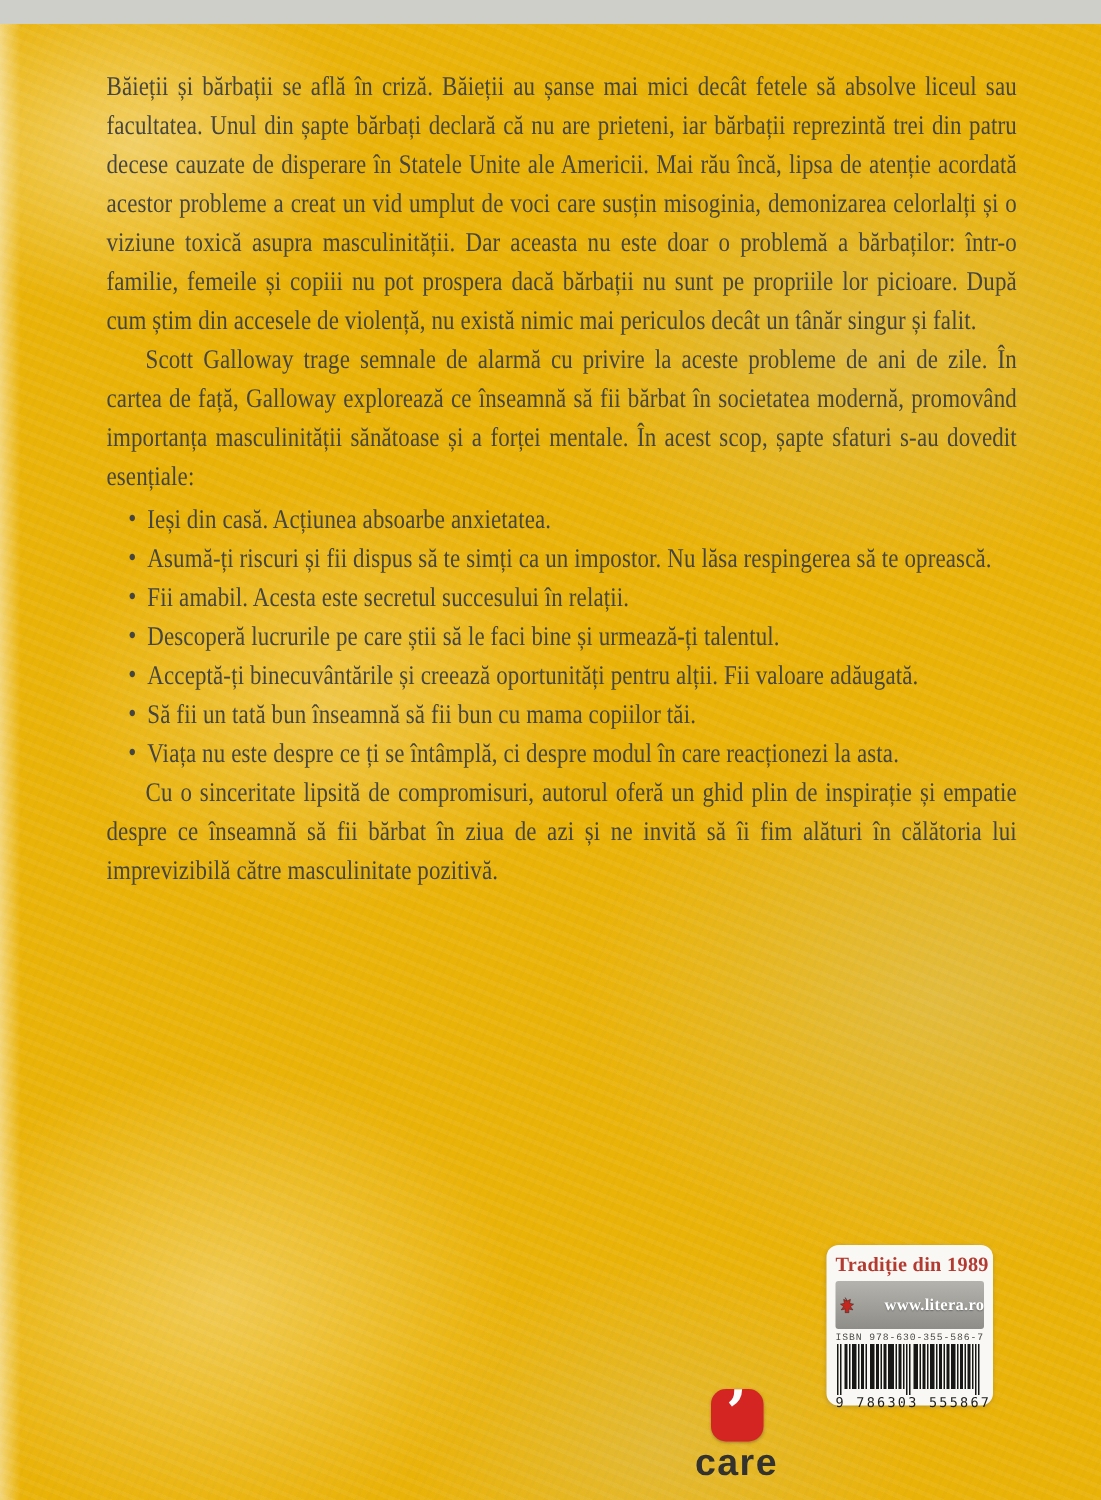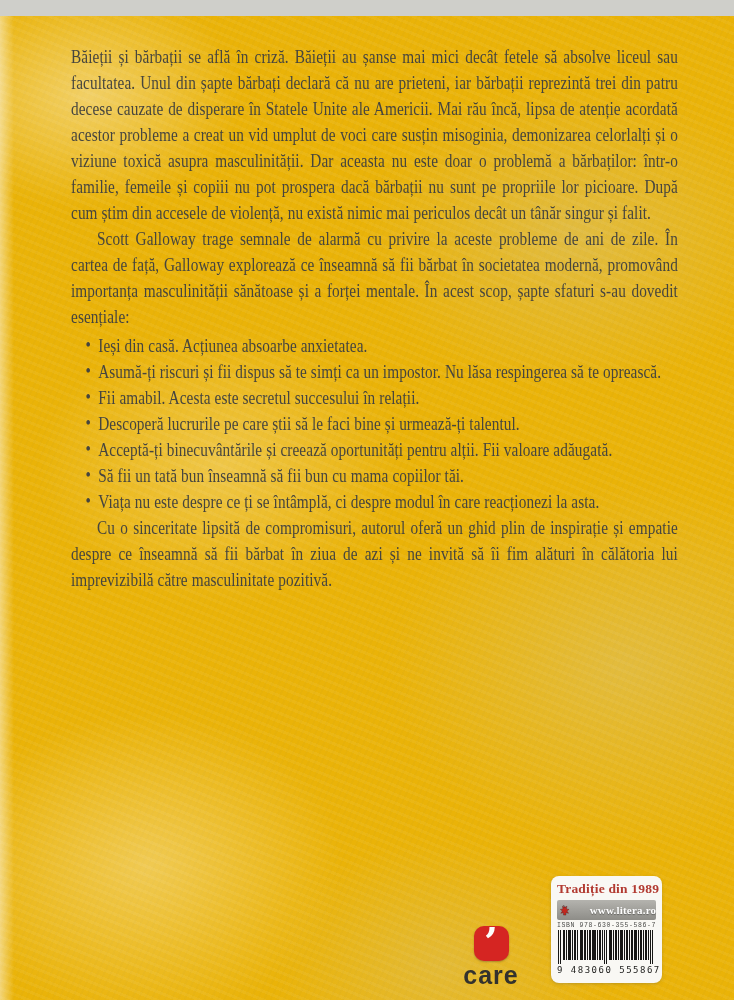--- a/index.html
+++ b/index.html
@@ -67,36 +67,36 @@
   }
   .voxa-name {
     margin-top:1px;
     font-family:"Liberation Sans", sans-serif;
     font-weight:bold; font-size:25px; line-height:26px;
     letter-spacing:1px; color:#33322e;
   }
 
   
   .pub-label {
-    position:absolute; left:551px; top:860px;
+    position:absolute; left:551px; top:814px;
     width:111px; height:107px;
     background:#f9f8f4;
     border-radius:8px;
     box-shadow:0 1px 3px rgba(90,90,80,.30);
     padding:5px 6px 4px 6px;
     text-align:center;
   }
   .pub-tagline {
     font-family:"Liberation Serif", serif;
     font-weight:bold; font-size:13.5px; line-height:16px;
     color:#b23a31; letter-spacing:.2px;
     white-space:nowrap;
   }
   .web-strip {
-    margin-top:3px; height:20px;
+    margin-top:3px; height:32px;
     background:linear-gradient(#b4b3ae, #8e8d88);
     border-radius:2px;
     display:flex; align-items:center; justify-content:center;
     gap:20px; padding:0 2px;
   }
   .leaf { width:13px; height:13px; display:inline-flex; flex:0 0 auto; }
   .leaf svg { width:100%; height:100%; }
   .web-url {
     font-family:"Liberation Serif", serif;
     font-weight:bold; font-size:11px; color:#ffffff;
@@ -191,15 +191,15 @@
           <rect x="81" y="0" width="1" height="30"></rect>
           <rect x="83" y="0" width="2" height="30"></rect>
           <rect x="86" y="0" width="1" height="30"></rect>
           <rect x="88" y="0" width="2" height="30"></rect>
           <rect x="91" y="0" width="1" height="30"></rect>
           <rect x="93" y="0" width="1" height="34"></rect>
           <rect x="95" y="0" width="1" height="34"></rect>
         </g>
       </svg>
     </div>
-    <div class="barcode-digits">9 483060 555867</div>
+    <div class="barcode-digits">9 786303 555867</div>
   </div>
 </div>
 
 </body></html>

